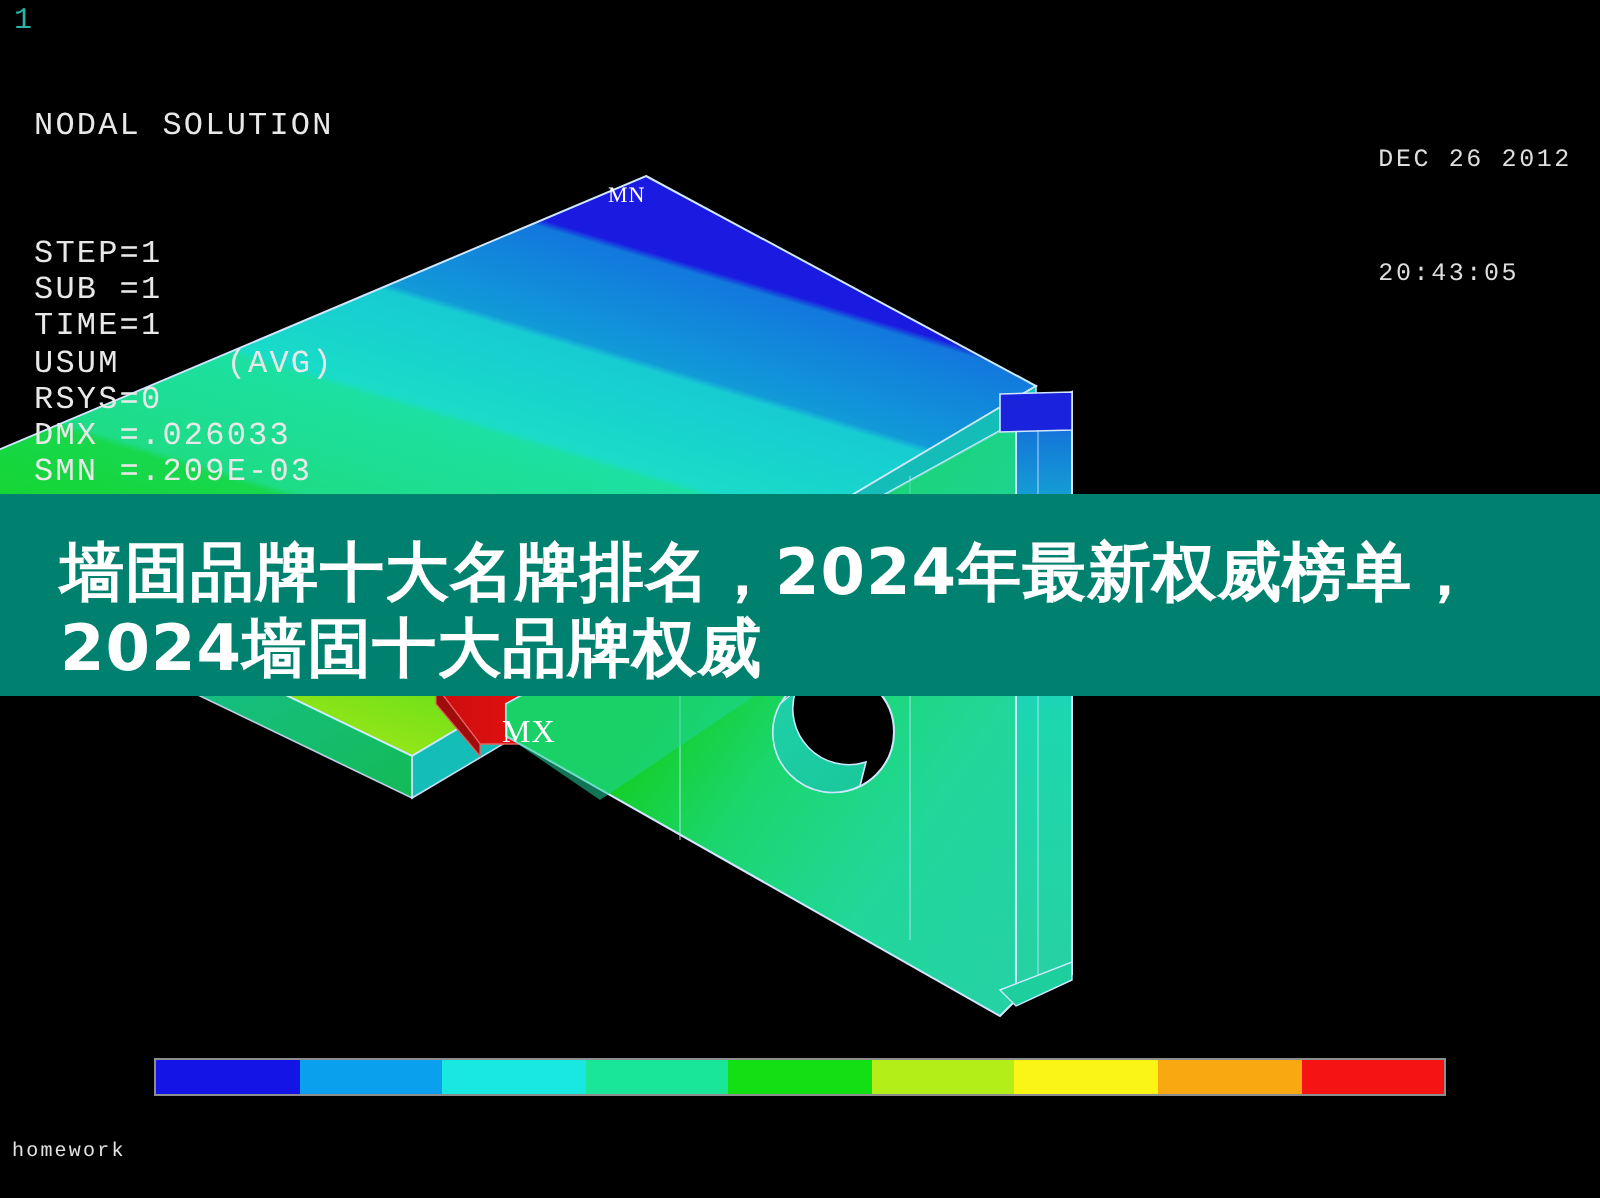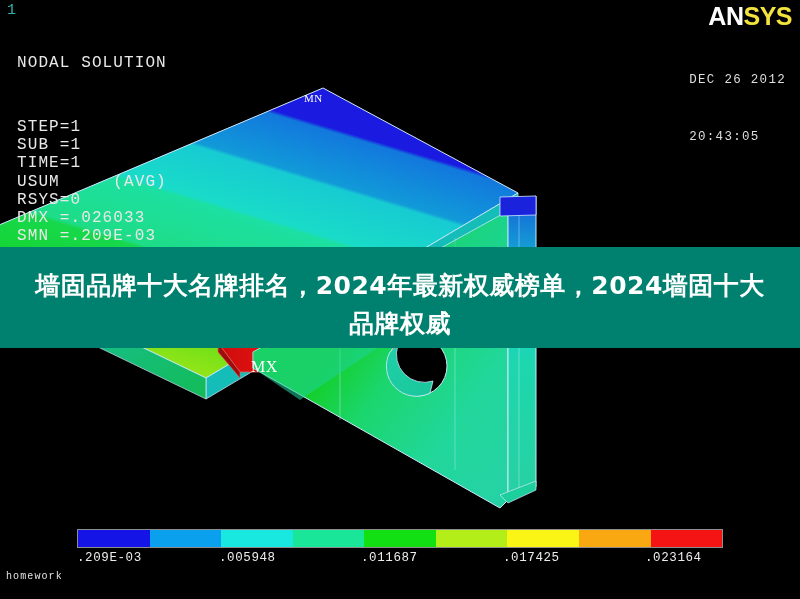--- a/index.html
+++ b/index.html
@@ -134,23 +134,22 @@
     background: rgba(0, 128, 110, 0.88);
     display: flex;
     align-items: center;
     justify-content: center;
     box-sizing: border-box;
   }
   #caption-text {
     color: #ffffff;
     font-family: "DejaVu Sans", "Liberation Sans", sans-serif;
     font-weight: bold;
-    font-size: 25px;
+    font-size: 32px;
     line-height: 38px;
-    text-align: center;
     padding: 0 30px;
     letter-spacing: 0.5px;
     margin-top: 14px;
   }
 </style>
 </head>
 <body>
 
 <div id="stage" style="background: rgb(0, 0, 0);">
 
@@ -253,50 +252,40 @@
     <div>STEP=1
 SUB =1
 TIME=1
 USUM     (AVG)
 RSYS=0
 DMX =.026033
 SMN =.209E-03
 SMX =.026033</div>
   </div>
 
-  <div id="logo">
-    <span class="an" style="color: rgb(255, 255, 255);">AN</span><span class="sys" style="color: rgb(242, 228, 60);">SYS</span>
-  </div>
 
   <div id="datestamp">
     <div>DEC 26 2012</div>
     <div>20:43:05</div>
   </div>
 
   <div class="node-label" id="label-mn">MN</div>
   <div class="node-label" id="label-mx">MX</div>
 
   <div id="legend">
       <div class="band" style="background: rgb(20, 20, 230);"></div>
       <div class="band" style="background: rgb(10, 160, 238);"></div>
       <div class="band" style="background: rgb(24, 232, 224);"></div>
       <div class="band" style="background: rgb(26, 230, 154);"></div>
       <div class="band" style="background: rgb(18, 224, 18);"></div>
       <div class="band" style="background: rgb(180, 238, 24);"></div>
       <div class="band" style="background: rgb(251, 245, 22);"></div>
       <div class="band" style="background: rgb(250, 168, 18);"></div>
       <div class="band" style="background: rgb(244, 20, 20);"></div>
     </div>
-  <div id="legend-labels-upper">
-      <div class="legend-label" style="left: 77px;">.209E-03</div>
-      <div class="legend-label" style="left: 219px;">.005948</div>
-      <div class="legend-label" style="left: 361px;">.011687</div>
-      <div class="legend-label" style="left: 503px;">.017425</div>
-      <div class="legend-label" style="left: 645px;">.023164</div>
-    </div>
 
   <div id="footer-label">homework</div>
 
   <div id="caption-banner" style="background: rgb(0, 128, 110);">
     <div id="caption-text" style="color: rgb(255, 255, 255);">
       <span>墙固品牌十大名牌排名，2024年最新权威榜单</span><span>，2024墙固十大品牌权威</span>
     </div>
   </div>
 
 </div>

